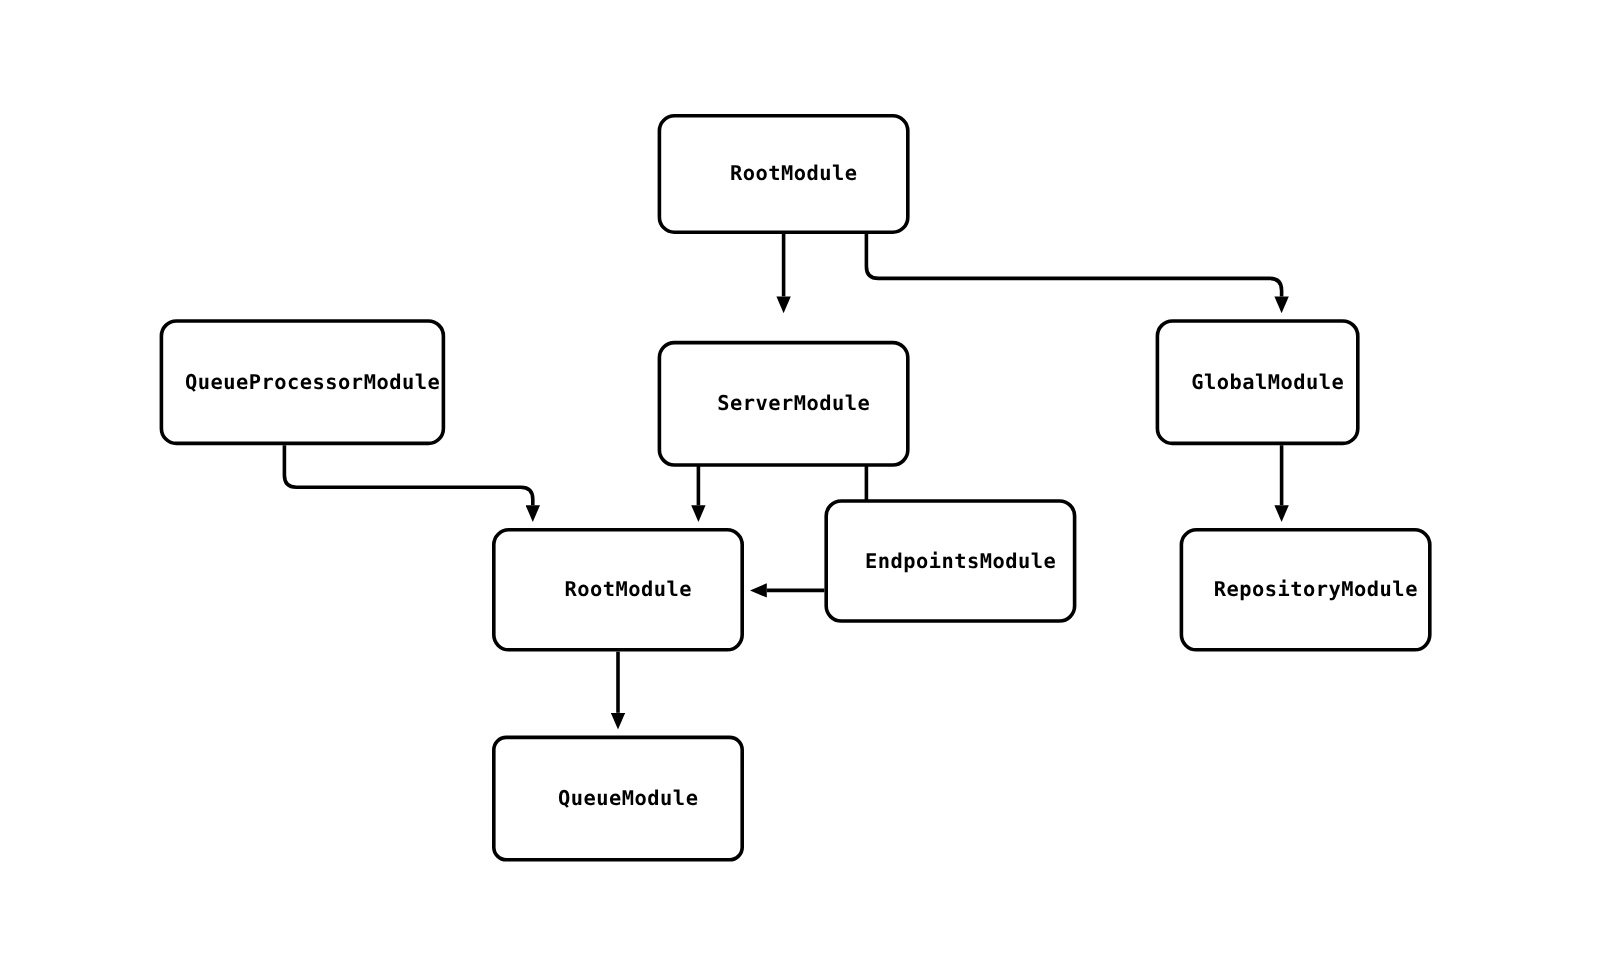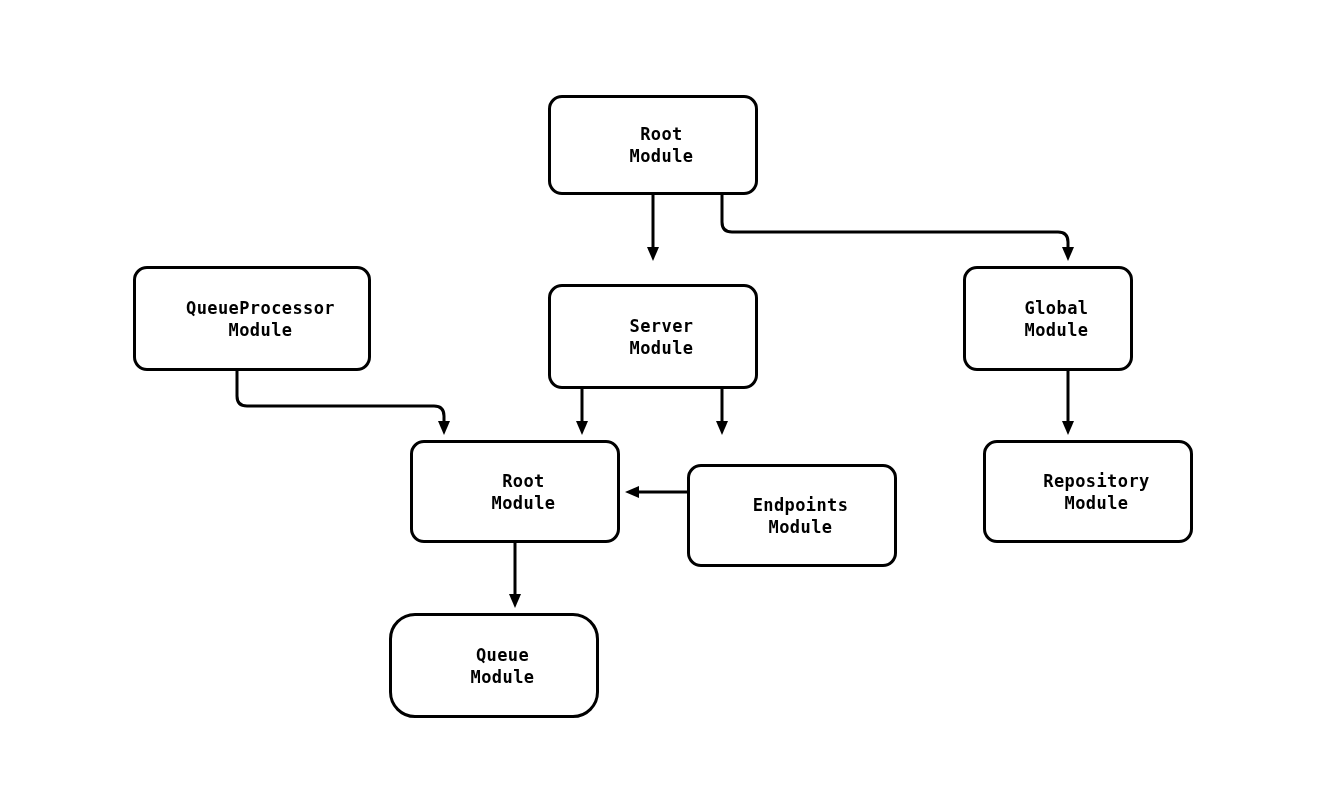--- a/index.html
+++ b/index.html
@@ -26,21 +26,21 @@
     height: 809px;
     pointer-events: none;
   }
   .node {
     position: absolute;
     box-sizing: border-box;
     background: #ffffff;
     border: 3px solid #000000;
     border-radius: 14px;
     display: flex;
-    flex-direction: column;
+    flex-direction: row;
     align-items: center;
     justify-content: center;
     z-index: 2;
     padding-left: 17px;
   }
   .node-label {
     color: #000000;
     font-family: "DejaVu Sans Mono", "Liberation Mono", monospace;
     font-size: 17px;
     font-weight: 700;
@@ -113,28 +113,28 @@
   <div class="node" style="left: 963px; top: 266px; width: 170px; height: 105px; border-width: 3px; border-color: rgb(0, 0, 0); border-radius: 14px;">
     <div class="node-label">Global</div>
     <div class="node-label">Module</div>
   </div>
 
   <div class="node" style="left: 410px; top: 440px; width: 210px; height: 103px; border-width: 3px; border-color: rgb(0, 0, 0); border-radius: 14px;">
     <div class="node-label">Root</div>
     <div class="node-label">Module</div>
   </div>
 
-  <div class="node" style="left: 687px; top: 464px; width: 210px; height: 103px; border-width: 3px; border-color: rgb(0, 0, 0); border-radius: 14px;">
+  <div class="node" style="left: 687px; top: 416px; width: 210px; height: 103px; border-width: 3px; border-color: rgb(0, 0, 0); border-radius: 14px;">
     <div class="node-label">Endpoints</div>
     <div class="node-label">Module</div>
   </div>
 
   <div class="node" style="left: 963px; top: 440px; width: 210px; height: 103px; border-width: 3px; border-color: rgb(0, 0, 0); border-radius: 14px; margin-left: 20px;">
     <div class="node-label">Repository</div>
     <div class="node-label">Module</div>
   </div>
 
-  <div class="node" style="left: 389px; top: 613px; width: 210px; height: 105px; border-width: 3px; border-color: rgb(0, 0, 0); border-radius: 26px; align-items: center;">
+  <div class="node" style="left: 410px; top: 613px; width: 210px; height: 105px; border-width: 3px; border-color: rgb(0, 0, 0); border-radius: 12px; align-items: center;">
     <div class="node-label">Queue</div>
     <div class="node-label">Module</div>
   </div>
 
 </div>
 
 </body></html>

